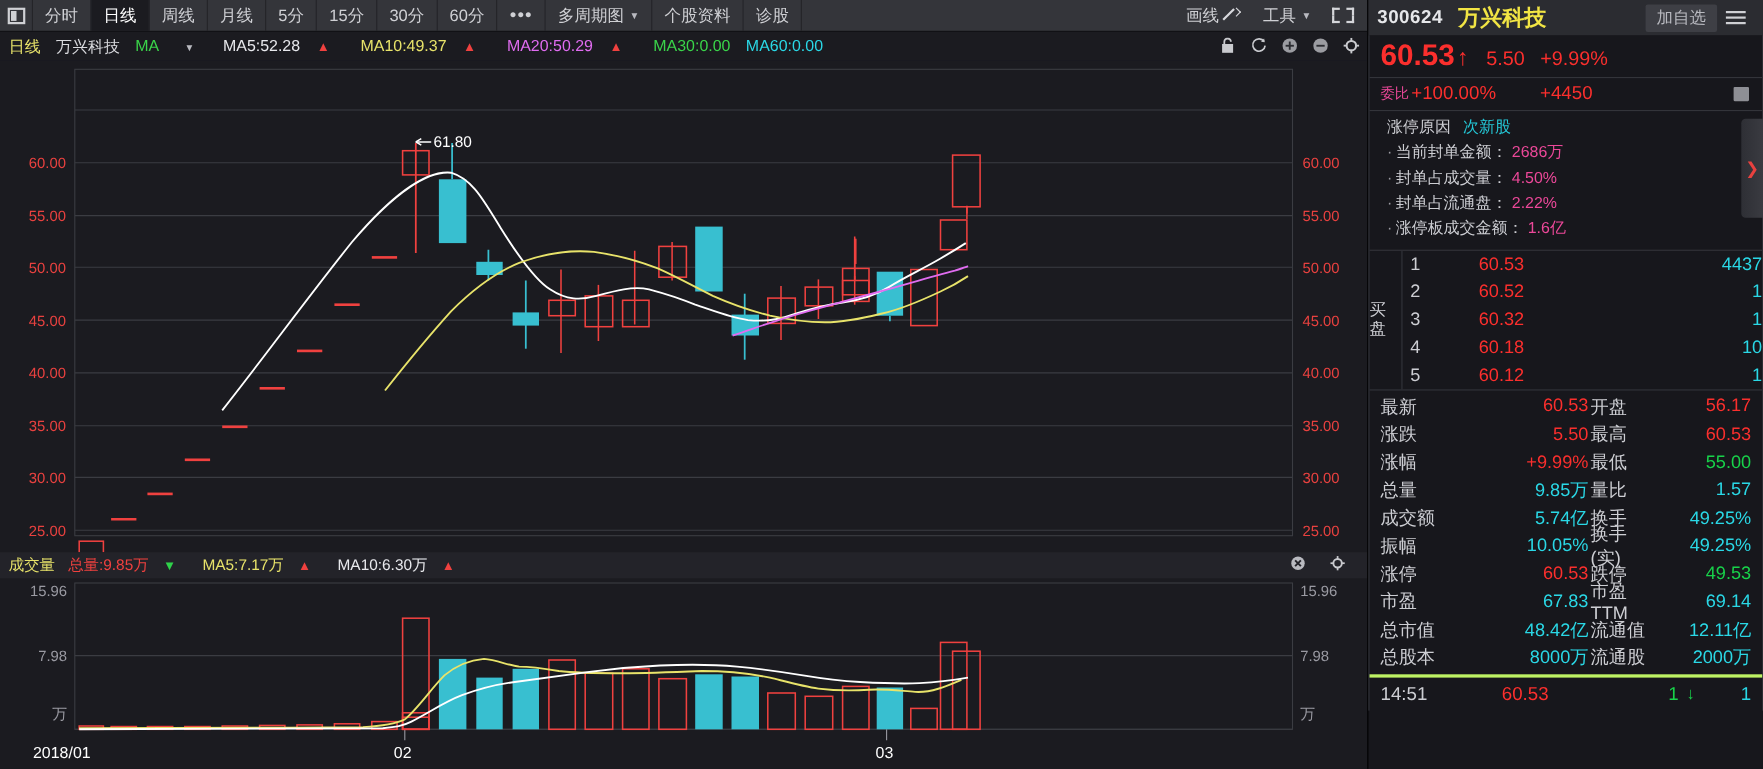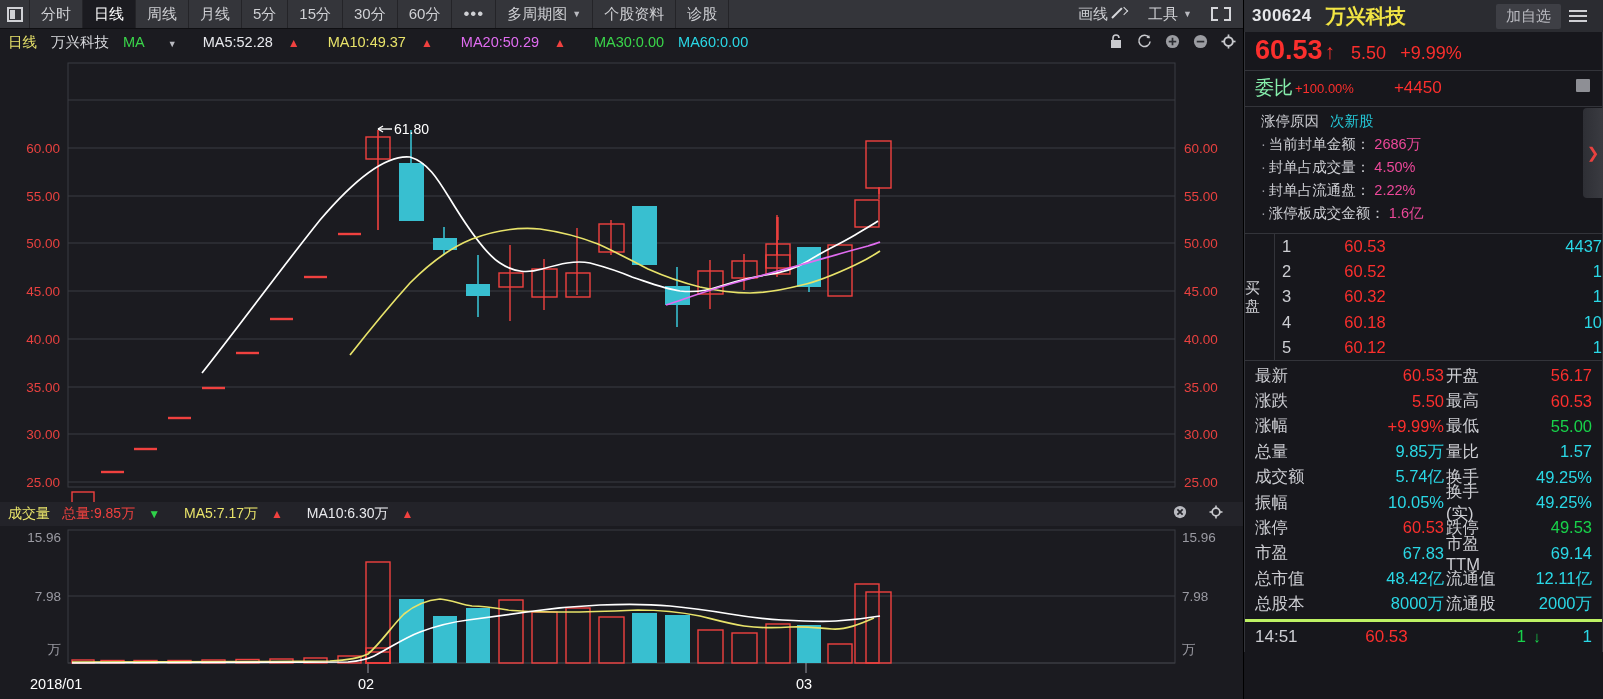--- a/index.html
+++ b/index.html
@@ -115,22 +115,22 @@
   }
   .q-price{ color:#fb2f2d; font-size:27px; font-weight:bold; }
   .q-up{ color:#fb2f2d; font-size:21px; margin-left:2px; }
   .q-chg{ color:#fb2f2d; font-size:18px; margin-left:16px; }
   .q-pct{ color:#fb2f2d; font-size:18px; margin-left:14px; }
 
   .weibi-row{
     display:flex; align-items:center; padding:4px 0 5px 10px;
     border-bottom:1px solid #33343a; position:relative;
   }
-  .w-label{ color:#86efac; font-size:19px; }
-  .w-val{ color:#fb2f2d; font-size:13px; margin-left:2px; }
+  .w-label{ color:#ec4899; font-size:13px; }
+  .w-val{ color:#fb2f2d; font-size:17px; margin-left:2px; }
   .w-num{ color:#fb2f2d; font-size:17px; margin-left:40px; }
   .w-copy{ position:absolute; right:12px; top:8px; width:14px;height:13px;
            border:2px solid #8e8f95; background:#8e8f95; border-radius:1px;}
 
   .reason-box{ padding:5px 0 6px 16px; border-bottom:1px solid #33343a; }
   .rsn-head{ font-size:14.5px; margin-bottom:3px; }
   .rsn-head .k{ color:#cdced3; }
   .rsn-head .v{ color:#24c7d6; margin-left:7px; }
   .rsn-li{ font-size:14.5px; margin:4px 0; }
   .rsn-li .dot{ color:#9a9aa2; margin-right:3px; }

